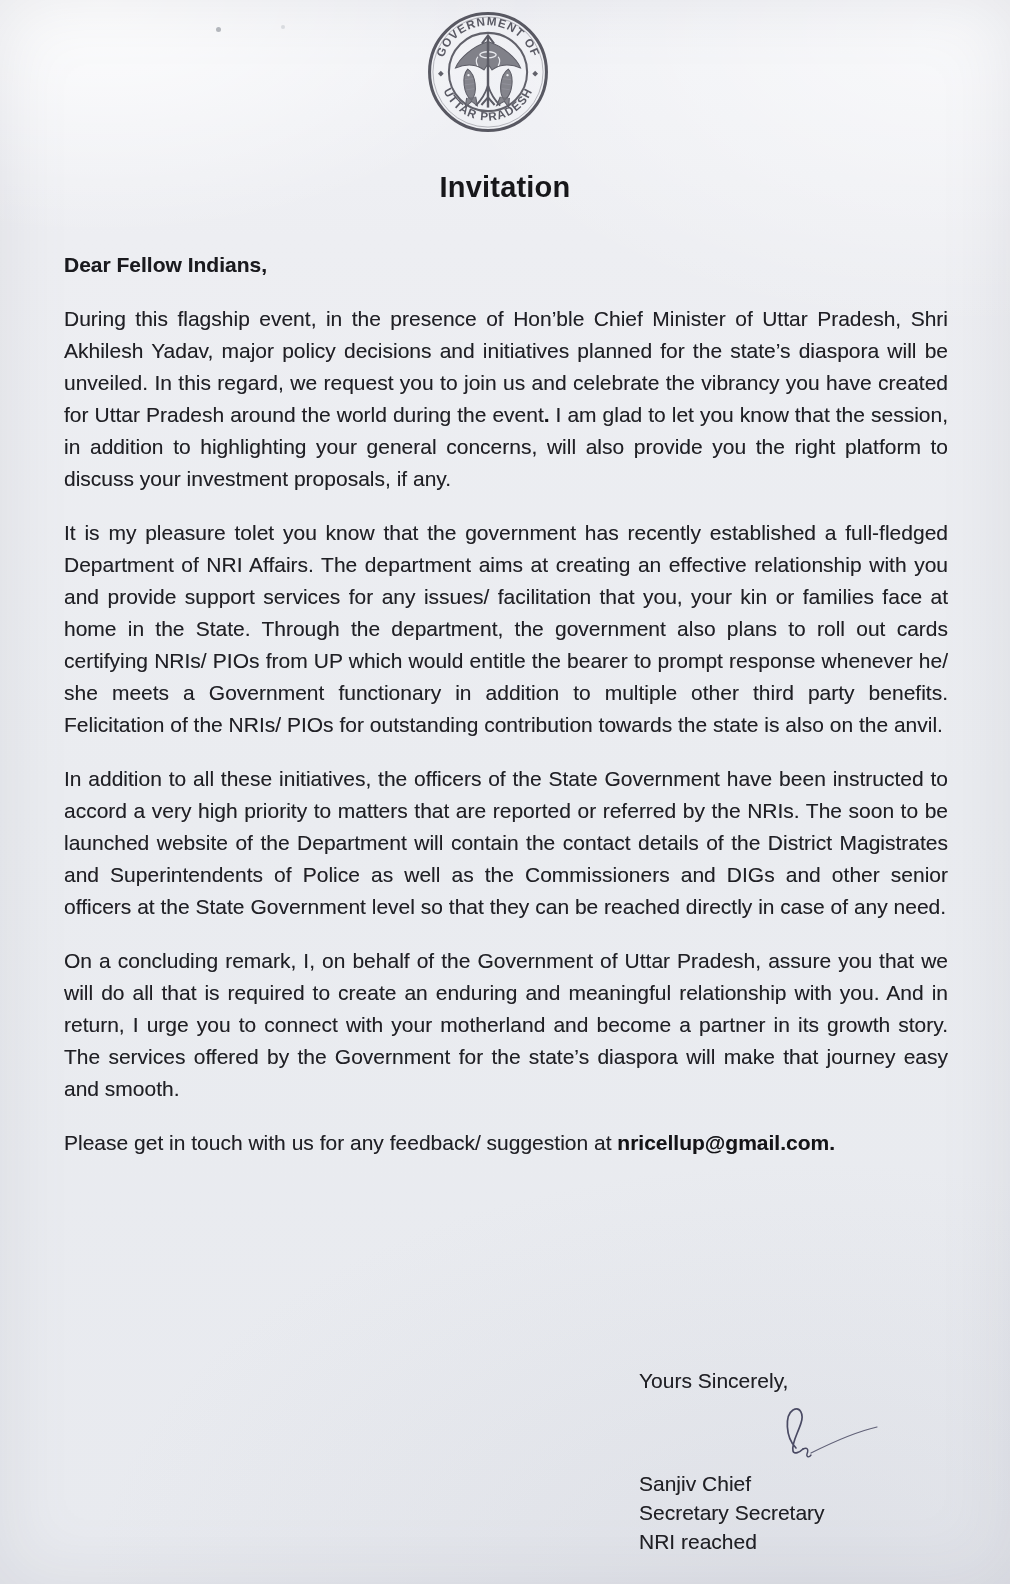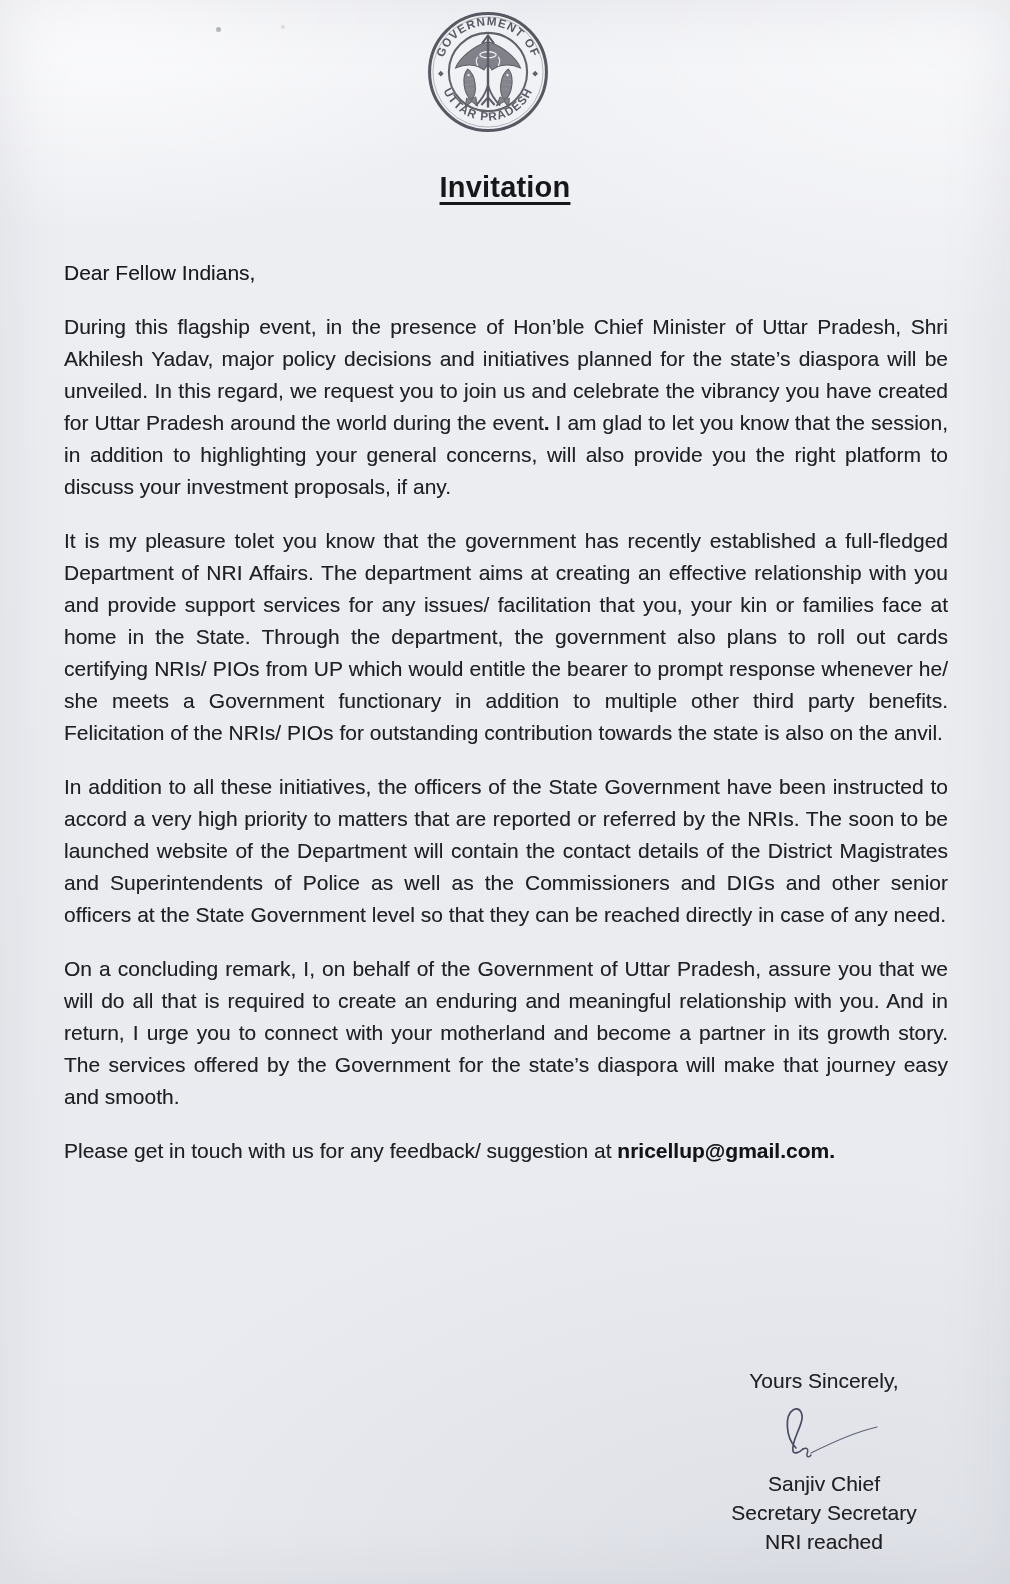--- a/index.html
+++ b/index.html
@@ -16,34 +16,34 @@
       radial-gradient(ellipse 1100px 650px at 80% 100%, rgba(198,201,211,.30), rgba(198,201,211,0) 65%),
       linear-gradient(180deg,#f1f2f6 0%,#edeef2 15%,#eaecf0 50%,#e8eaef 100%);
     box-shadow: inset 0 0 70px rgba(125,130,145,.14);
   }
   .speck{position:absolute;border-radius:50%;background:#7b828b;}
   .logo{position:absolute;left:426px;top:10px;width:124px;height:124px;}
   .seal-text{font-family:"Liberation Sans",sans-serif;font-weight:700;font-size:11.5px;letter-spacing:1.1px;fill:#4d4d58;}
   .page-title{
     position:absolute;top:171px;left:0;width:100%;
     text-align:center;font-size:29px;font-weight:700;color:#17171a;
-    text-decoration:underline;text-decoration-thickness:3px;text-underline-offset:5px;
+    text-decoration-thickness:3px;text-underline-offset:5px;
     letter-spacing:.2px;
   }
   .body-block{
     position:absolute;left:64px;top:241px;width:884px;
     font-size:21px;line-height:32px;text-align:justify;
     text-shadow:0 0 .6px rgba(25,25,32,.38);
   }
-  .salutation{font-weight:400;margin:16px 0 0 0;color:#1a1a1e;}
+  .salutation{font-weight:700;margin:8px 0 0 0;color:#1a1a1e;}
   .para{margin:22px 0 0 0;}
   .b{font-weight:700;color:#141417;}
   .sign-block{
     position:absolute;left:639px;top:1366px;width:370px;
-    text-align:center;font-size:21px;line-height:29px;
+    text-align:left;font-size:21px;line-height:29px;
     text-shadow:0 0 .6px rgba(25,25,32,.35);
   }
   .closing{margin-bottom:6px;}
   .signature-svg{display:block;margin:2px auto 4px auto;}
   .sign-name,.sign-title,.sign-dept{margin:0;}
 </style>
 </head>
 <body>
 
 <div class="paper">

